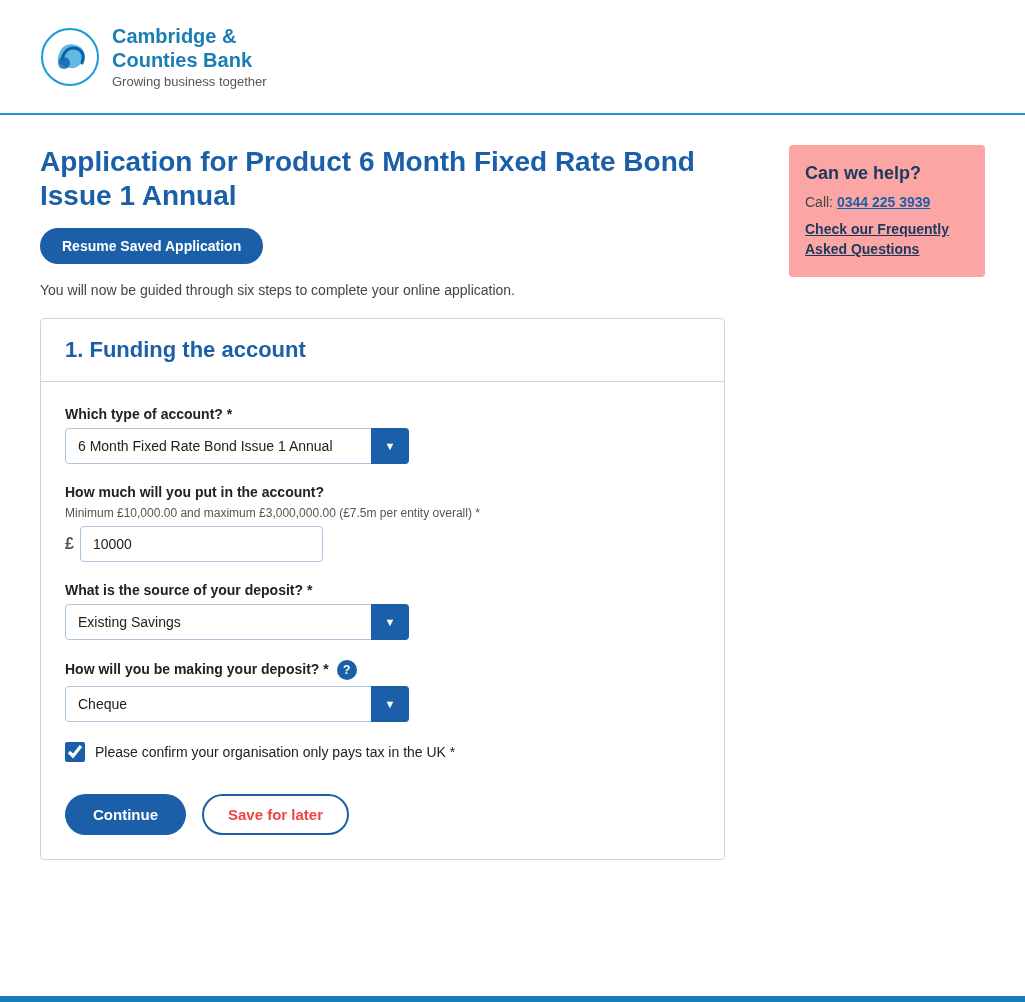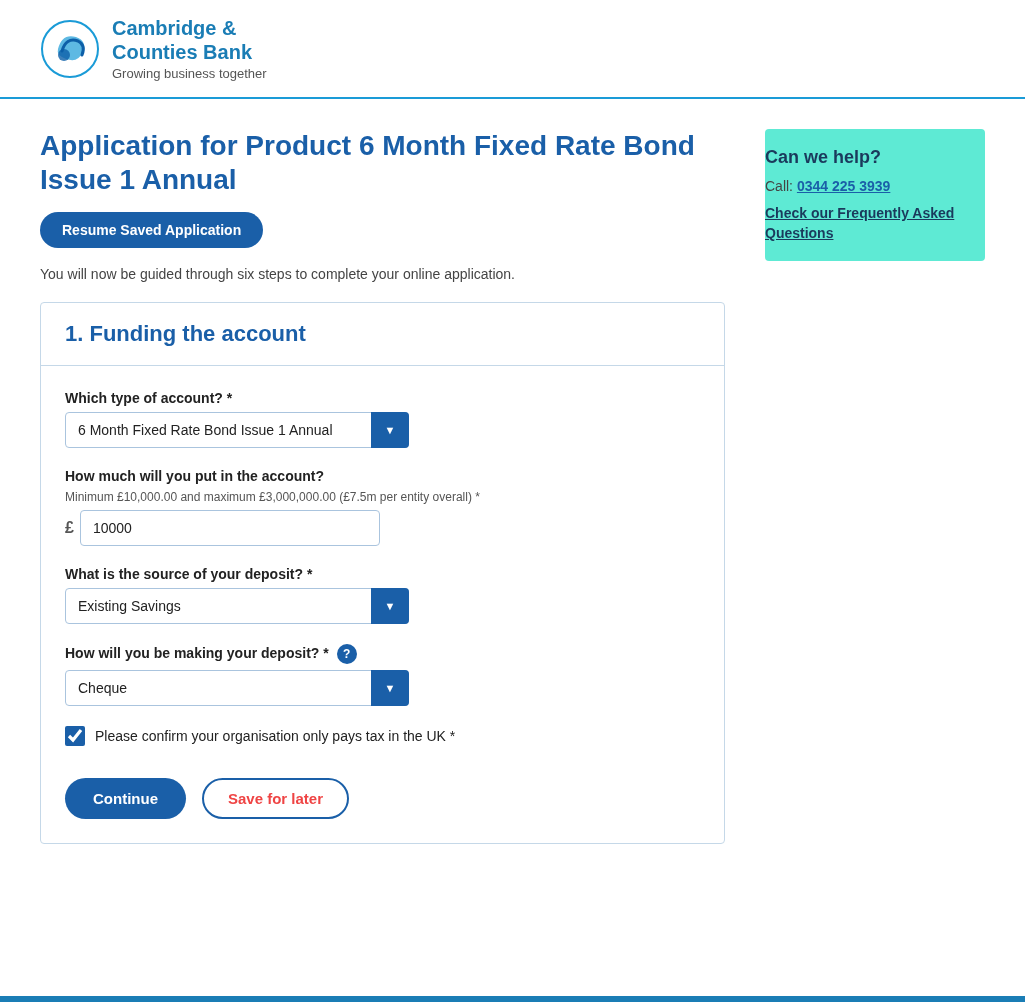--- a/index.html
+++ b/index.html
@@ -2,21 +2,21 @@
 <html><head>
   <meta charset="utf-8">
   <style>
     * { box-sizing: border-box; margin: 0; padding: 0; }
     body { font-family: Arial, sans-serif; background: #fff; color: #333; font-size: 15px; }
 
     
     .header {
       display: flex;
       align-items: flex-end;
-      padding: 16px 40px;
+      padding: 24px 40px;
       border-bottom: 2px solid #1a9bd7;
     }
     .logo-container {
       display: flex;
       align-items: center;
       gap: 12px;
     }
     .logo-icon {
       width: 60px;
       height: 60px;
@@ -159,21 +159,21 @@
       display: flex;
       align-items: center;
       gap: 6px;
     }
     .currency-symbol {
       font-size: 16px;
       color: #555;
       font-weight: bold;
     }
     .amount-input {
-      width: 300px;
+      width: 243px;
       padding: 9px 12px;
       font-size: 14px;
       border: 1px solid #aac4de;
       border-radius: 4px;
       color: #222;
     }
 
     
     .help-icon {
       display: inline-flex;
@@ -232,23 +232,24 @@
       border: 2px solid #1a5fa8;
       border-radius: 25px;
       padding: 10px 24px;
       font-size: 15px;
       font-weight: bold;
       cursor: pointer;
     }
 
     
     .help-box {
-      background: #5eead4;
+      background: #fca5a5;
       border-radius: 4px;
-      padding: 18px 0;
+      padding: 18px 16px;
+      margin-left: 24px;
     }
     .help-box-title {
       font-size: 18px;
       font-weight: bold;
       color: #1a3a5c;
       margin-bottom: 10px;
     }
     .help-box-call {
       font-size: 14px;
       color: #444;

